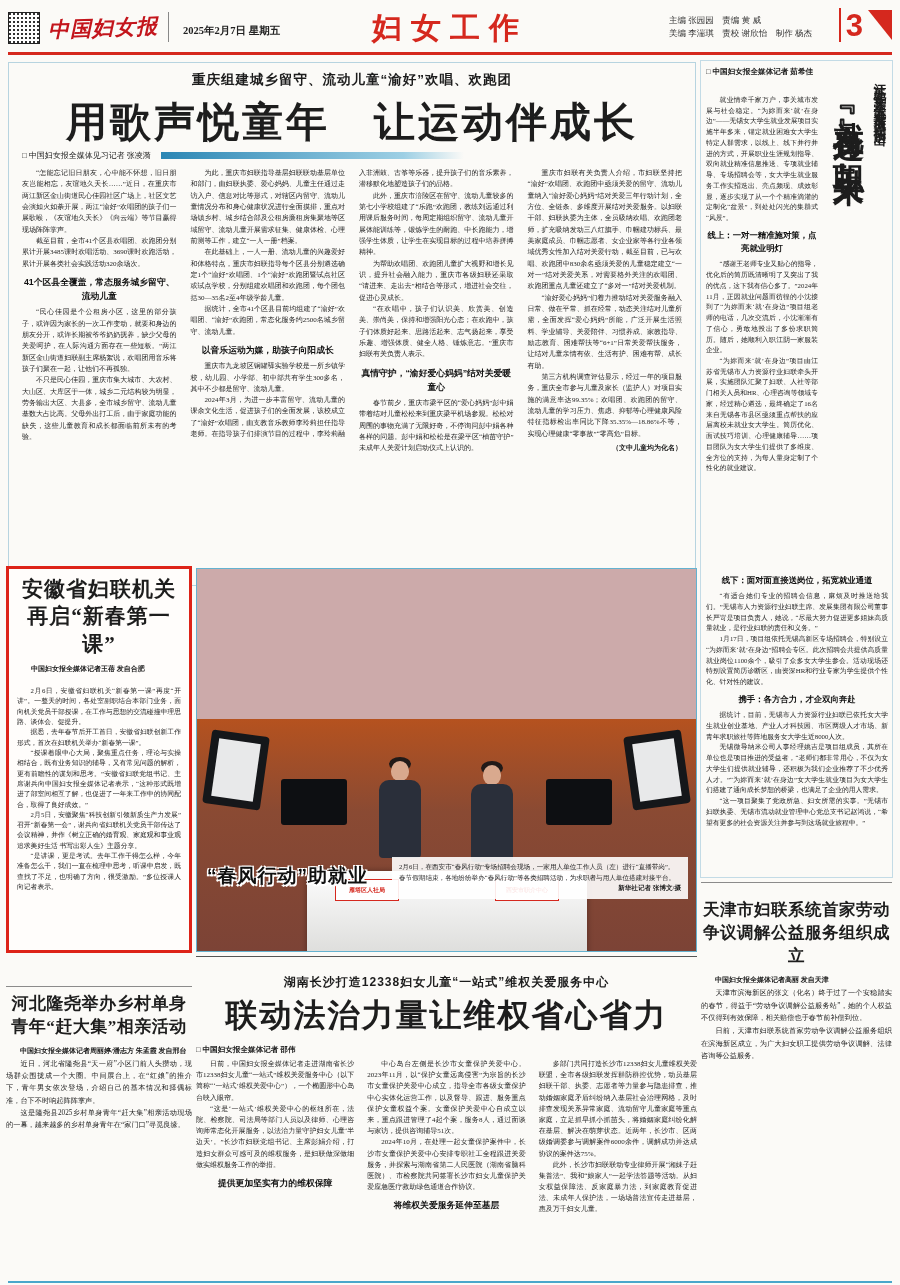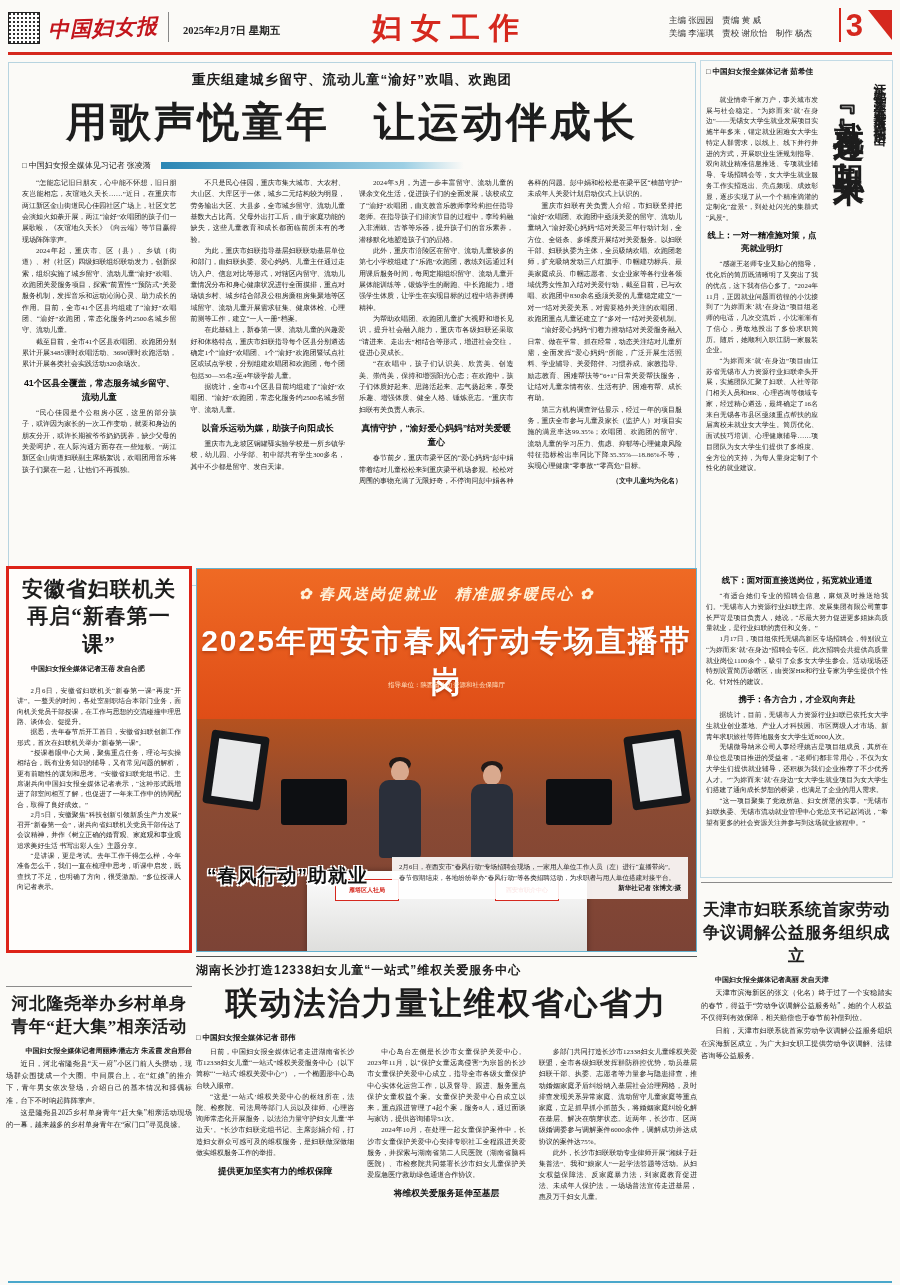--- a/index.html
+++ b/index.html
@@ -32,21 +32,21 @@
       font-weight:bold;font-size:8.8px;color:#111;}
   .endnote{margin:3px 0 0;text-align:right;font-weight:bold;}
   .byline{color:#222;}
 
   
   .main-box{position:absolute;left:8px;top:62px;width:688px;height:524px;border:1px solid #b7d4e0;
       box-sizing:border-box;padding:8px 13px;overflow:hidden;}
   .main-kicker{text-align:center;font-size:13.5px;font-weight:bold;letter-spacing:1px;}
   .main-headline{text-align:center;font-size:41px;font-weight:900;letter-spacing:3px;margin-top:6px;
       font-family:"Liberation Serif","DejaVu Serif",serif;}
-  .main-byline-row{display:flex;align-items:center;gap:10px;margin-top:10px;}
+  .main-byline-row{display:flex;align-items:center;gap:10px;}
   .main-byline{font-size:8px;white-space:nowrap;}
   .main-bar{flex:0 0 46%;height:7px;background:linear-gradient(90deg,#2b86b4,#9dcfe4 80%,rgba(255,255,255,0));}
   .main-body{margin-top:7px;height:392px;overflow:hidden;column-count:4;column-gap:14px;
       font-size:7px;line-height:1.62;}
 
   
   .js-box{position:absolute;left:700px;top:60px;width:193px;height:818px;border:1px solid #c3dbe6;
       box-sizing:border-box;overflow:hidden;}
   .js-byline{position:absolute;left:5px;top:6px;width:116px;font-size:7.6px;font-weight:bold;}
   .js-body-top{position:absolute;left:5px;top:34px;width:112px;height:470px;overflow:hidden;
@@ -93,31 +93,31 @@
   .caption-title{position:absolute;left:10px;bottom:62px;font-family:"Liberation Sans","DejaVu Sans",sans-serif;
       font-size:19px;font-weight:900;color:#101010;letter-spacing:1px;
       text-shadow:-1.5px -1.5px 0 #fff,1.5px -1.5px 0 #fff,-1.5px 1.5px 0 #fff,1.5px 1.5px 0 #fff;}
   .caption-box{position:absolute;right:8px;bottom:52px;width:296px;background:rgba(255,255,255,.9);
       padding:5px 7px;font-size:6.6px;line-height:1.6;box-sizing:border-box;}
   .caption-credit{display:block;text-align:right;font-weight:bold;}
 
   
   .hn-sec{position:absolute;left:196px;top:956px;width:501px;height:326px;border-top:1.5px solid #555;
       box-sizing:border-box;padding-top:5px;overflow:hidden;}
-  .hn-kicker{font-size:12px;font-weight:bold;letter-spacing:1px;}
+  .hn-kicker{text-align:center;font-size:12px;font-weight:bold;letter-spacing:1px;margin-top:12px;}
   .hn-headline{text-align:center;font-size:32px;font-weight:900;letter-spacing:2px;margin-top:3px;}
   .hn-byline{font-size:7.6px;font-weight:bold;margin-top:7px;}
   .hn-body{margin-top:4px;height:228px;overflow:hidden;column-count:3;column-gap:13px;
       font-size:7px;line-height:1.6;}
 
   
   .hb-sec{position:absolute;left:6px;top:986px;width:186px;height:296px;border-top:1px solid #8b8b8b;
       box-sizing:border-box;padding-top:6px;overflow:hidden;}
   .hb-headline{text-align:center;font-size:17px;font-weight:900;line-height:1.35;letter-spacing:.5px;}
-  .hb-byline{font-size:7px;font-weight:bold;margin:7px 0 2px;text-indent:2em;text-align:right;}
+  .hb-byline{font-size:7px;font-weight:bold;margin:7px 0 2px;text-indent:2em;}
   .hb-body{font-size:7.2px;line-height:1.7;}
 
   
   .tj-sec{position:absolute;left:701px;top:882px;width:191px;height:400px;border-top:1px solid #8b8b8b;
       box-sizing:border-box;padding-top:15px;overflow:hidden;}
   .tj-headline{text-align:center;font-size:16.5px;font-weight:900;line-height:1.4;letter-spacing:.5px;}
   .tj-byline{font-size:7px;font-weight:bold;margin:8px 0 2px;text-indent:2em;}
   .tj-body{font-size:7.2px;line-height:1.75;}
 
   .bottom-rule{position:absolute;left:8px;right:8px;top:1281px;height:2px;background:#4aa7cb;}
@@ -147,30 +147,29 @@
 
   <div class="main-box">
     <div class="main-kicker sans">重庆组建城乡留守、流动儿童“渝好”欢唱、欢跑团</div>
     <div class="main-headline">用歌声悦童年　让运动伴成长</div>
     <div class="main-byline-row">
       <span class="main-byline byline">□ 中国妇女报全媒体见习记者 张凌漪</span>
       <span class="main-bar"></span>
     </div>
     <div class="main-body">
         <p class="para">“怎能忘记旧日朋友，心中能不怀想，旧日朋友岂能相忘，友谊地久天长……”近日，在重庆市两江新区金山街道民心佳园社区广场上，社区文艺会演如火如荼开展，两江“渝好”欢唱团的孩子们一展歌喉，《友谊地久天长》《向云端》等节目赢得现场阵阵掌声。</p>
-        <p class="para">2024年起，重庆市、区（县）、乡镇（街道）、村（社区）四级妇联组织联动发力，创新探索，组织实施了城乡留守、流动儿童“渝好”欢唱、欢跑团关爱服务项目，探索“前置性”“预防式”关爱服务机制，发挥音乐和运动沁润心灵、助力成长的作用。目前，全市41个区县均组建了“渝好”欢唱团、“渝好”欢跑团，常态化服务约2500名城乡留守、流动儿童。</p>
         <p class="para">截至目前，全市41个区县欢唱团、欢跑团分别累计开展3485课时欢唱活动、3690课时欢跑活动，累计开展各类社会实践活动320余场次。</p>
         <h4 class="subhead">41个区县全覆盖，常态服务城乡留守、流动儿童</h4>
         <p class="para">“民心佳园是个公租房小区，这里的部分孩子，或许因为家长的一次工作变动，就要和身边的朋友分开，或许长期被爷爷奶奶抚养，缺少父母的关爱呵护，在人际沟通方面存在一些短板。”两江新区金山街道妇联副主席杨絮说，欢唱团用音乐将孩子们聚在一起，让他们不再孤独。</p>
         <p class="para">不只是民心佳园，重庆市集大城市、大农村、大山区、大库区于一体，城乡二元结构较为明显，劳务输出大区、大县多，全市城乡留守、流动儿童基数大占比高。父母外出打工后，由于家庭功能的缺失，这些儿童教育和成长都面临前所未有的考验。</p>
         <p class="para">为此，重庆市妇联指导基层妇联联动基层单位和部门，由妇联执委、爱心妈妈、儿童主任通过走访入户、信息对比等形式，对辖区内留守、流动儿童情况分布和身心健康状况进行全面摸排，重点对场镇乡村、城乡结合部及公租房廉租房集聚地等区域留守、流动儿童开展需求征集、健康体检、心理前测等工作，建立“一人一册”档案。</p>
-        <p class="para">在此基础上，新春第一课、流动儿童的兴趣爱好和体格特点，重庆市妇联指导每个区县分别遴选确定1个“渝好”欢唱团、1个“渝好”欢跑团暨试点社区或试点学校，分别组建欢唱团和欢跑团，每个团包括30—35名2至4年级学龄儿童。</p>
+        <p class="para">在此基础上，一人一册、流动儿童的兴趣爱好和体格特点，重庆市妇联指导每个区县分别遴选确定1个“渝好”欢唱团、1个“渝好”欢跑团暨试点社区或试点学校，分别组建欢唱团和欢跑团，每个团包括30—35名2至4年级学龄儿童。</p>
         <p class="para">据统计，全市41个区县目前均组建了“渝好”欢唱团、“渝好”欢跑团，常态化服务约2500名城乡留守、流动儿童。</p>
         <h4 class="subhead">以音乐运动为媒，助孩子向阳成长</h4>
-        <p class="para">重庆市九龙坡区铜罐驿实验学校是一所乡镇学校，幼儿园、小学部、初中部共有学生300多名，其中不少都是留守、发自天津。</p>
+        <p class="para">重庆市九龙坡区铜罐驿实验学校是一所乡镇学校，幼儿园、小学部、初中部共有学生300多名，其中不少都是留守、流动儿童。</p>
         <p class="para">2024年3月，为进一步丰富留守、流动儿童的课余文化生活，促进孩子们的全面发展，该校成立了“渝好”欢唱团，由支教音乐教师李玲莉担任指导老师。在指导孩子们排演节目的过程中，李玲莉融入非洲鼓、古筝等乐器，提升孩子们的音乐素养，潜移默化地塑造孩子们的品格。</p>
         <p class="para">此外，重庆市涪陵区在留守、流动儿童较多的第七小学校组建了“乐跑”欢跑团，教练刘远通过利用课后服务时间，每周定期组织留守、流动儿童开展体能训练等，锻炼学生的耐跑、中长跑能力，增强学生体质，让学生在实现目标的过程中培养拼搏精神。</p>
         <p class="para">为帮助欢唱团、欢跑团儿童扩大视野和增长见识，提升社会融入能力，重庆市各级妇联还采取“请进来、走出去”相结合等形式，增进社会交往，促进心灵成长。</p>
         <p class="para">“在欢唱中，孩子们认识美、欣赏美、创造美、崇尚美，保持和增强阳光心态；在欢跑中，孩子们体质好起来、思路活起来、志气扬起来，享受乐趣、增强体质、健全人格、锤炼意志。”重庆市妇联有关负责人表示。</p>
         <h4 class="subhead">真情守护，“渝好爱心妈妈”结对关爱暖童心</h4>
         <p class="para">春节前夕，重庆市梁平区的“爱心妈妈”彭中娟带着结对儿童松松来到重庆梁平机场参观。松松对周围的事物充满了无限好奇，不停询问彭中娟各种各样的问题。彭中娟和松松是在梁平区“柚苗守护”未成年人关爱计划启动仪式上认识的。</p>
         <p class="para">重庆市妇联有关负责人介绍，市妇联坚持把“渝好”欢唱团、欢跑团中亟须关爱的留守、流动儿童纳入“渝好爱心妈妈”结对关爱三年行动计划，全方位、全链条、多维度开展结对关爱服务。以妇联干部、妇联执委为主体，全员吸纳欢唱、欢跑团老师，扩充吸纳发动三八红旗手、巾帼建功标兵、最美家庭成员、巾帼志愿者、女企业家等各行业各领域优秀女性加入结对关爱行动，截至目前，已与欢唱、欢跑团中830余名亟须关爱的儿童稳定建立“一对一”结对关爱关系，对需要格外关注的欢唱团、欢跑团重点儿童还建立了“多对一”结对关爱机制。</p>
         <p class="para">“渝好爱心妈妈”们着力推动结对关爱服务融入日常、做在平常、抓在经常，动态关注结对儿童所需，全面发挥“爱心妈妈”所能，广泛开展生活照料、学业辅导、关爱陪伴、习惯养成、家教指导、励志教育、困难帮扶等“6+1”日常关爱帮扶服务，让结对儿童亲情有依、生活有护、困难有帮、成长有助。</p>
         <p class="para">第三方机构调查评估显示，经过一年的项目服务，重庆全市参与儿童及家长（监护人）对项目实施的满意率达99.35%；欢唱团、欢跑团的留守、流动儿童的学习压力、焦虑、抑郁等心理健康风险特征指标检出率同比下降35.35%—18.86%不等，实现心理健康“零事故”“零高危”目标。</p>
         <p class="endnote">（文中儿童均为化名）</p>
@@ -204,25 +203,20 @@
     <div class="ah-body">
         <p class="para">2月6日，安徽省妇联机关“新春第一课”再度“开讲”。一整天的时间，各处室副职结合本部门业务，面向机关党员干部授课，在工作与思想的交流碰撞中理思路、谈体会、促提升。</p>
         <p class="para">据悉，去年春节后开工首日，安徽省妇联创新工作形式，首次在妇联机关举办“新春第一课”。</p>
         <p class="para">“授课着眼中心大局，聚焦重点任务，理论与实操相结合，既有业务知识的辅导，又有常见问题的解析，更有前瞻性的谋划和思考。”安徽省妇联党组书记、主席谢兵向中国妇女报全媒体记者表示，“这种形式既增进了部室间相互了解，也促进了一年来工作中的协同配合，取得了良好成效。”</p>
         <p class="para">2月5日，安徽聚焦“科技创新引领新质生产力发展”召开“新春第一会”，谢兵向省妇联机关党员干部传达了会议精神，并作《树立正确的婚育观、家庭观和事业观 追求美好生活 书写出彩人生》主题分享。</p>
         <p class="para">“是讲课，更是考试。去年工作干得怎么样，今年准备怎么干，我们一直在梳理中思考，听课中启发，既查找了不足，也明确了方向，很受激励。”多位授课人向记者表示。</p>
       </div>
   </div>
 
   <div class="photo-box">
-    <div class="photo-banner">
-      <div class="banner-deco">✿ 春风送岗促就业　精准服务暖民心 ✿</div>
-      <div class="banner-main sans">2025年西安市春风行动专场直播带岗</div>
-      <div class="banner-sub">指导单位：陕西省人力资源和社会保障厅</div>
-    </div>
     <div class="photo-scene">
       <div class="softbox" style="left:10px;top:14px;transform:rotate(8deg);">
           <div class="panel"></div>
         </div>
       <div class="softbox" style="right:10px;top:14px;transform:rotate(-8deg);">
           <div class="panel"></div>
         </div>
       <div class="monitor" style="left:84px;top:60px;"></div>
       <div class="monitor" style="right:84px;top:60px;"></div>
       <div class="host" style="left:176px;top:42px;">

